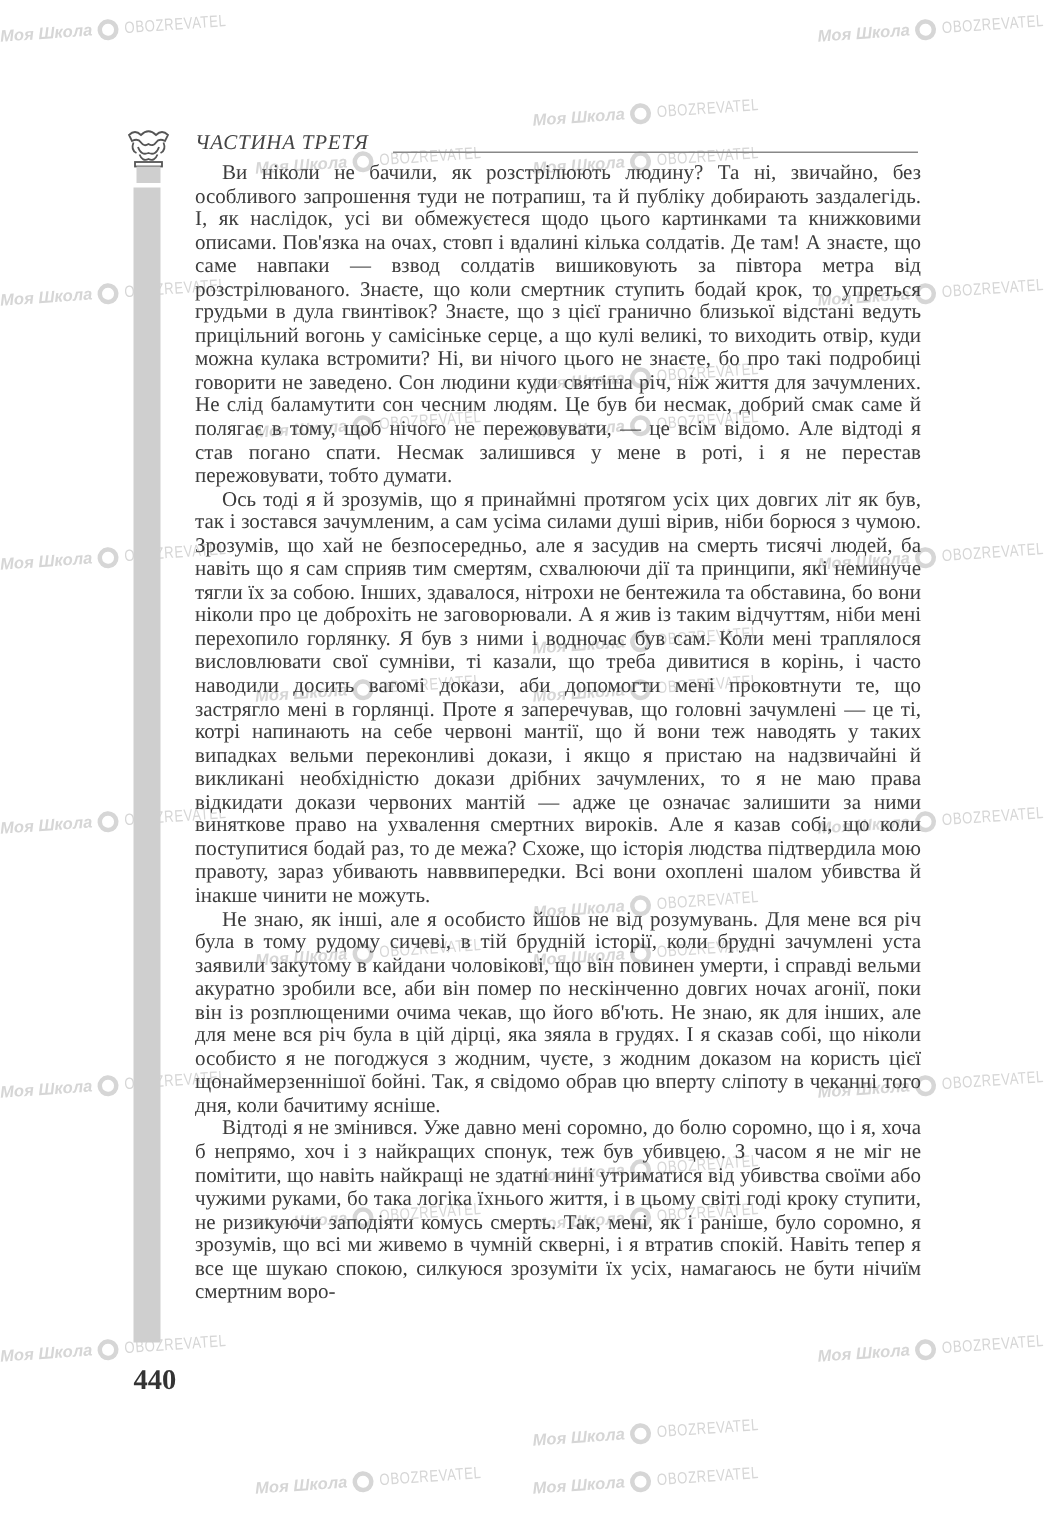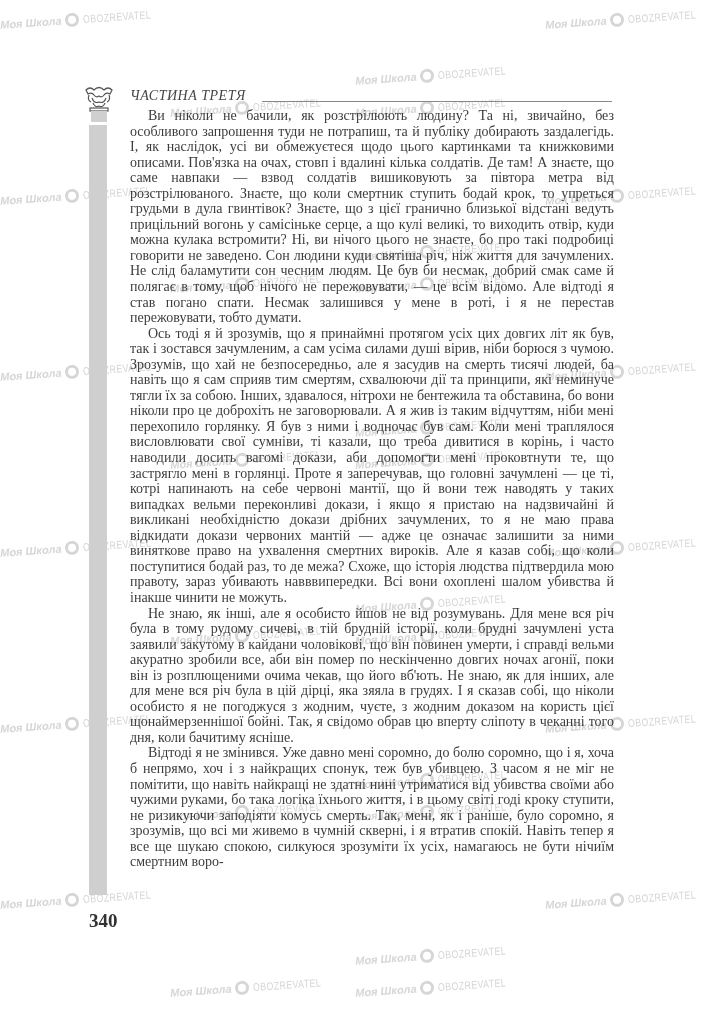--- a/index.html
+++ b/index.html
@@ -209,14 +209,14 @@
   <div class="chapter-title">ЧАСТИНА ТРЕТЯ</div>
   <div class="header-rule"></div>
 
   <div class="body-text">
     <p>Ви ніколи не бачили, як розстрілюють людину? Та ні, звичайно, без особливого запрошення туди не потрапиш, та й публіку добирають заздалегідь. І, як наслідок, усі ви обмежуєтеся щодо цього картинками та книжковими описами. Пов'язка на очах, стовп і вдалині кілька солдатів. Де там! А знаєте, що саме навпаки — взвод солдатів вишиковують за півтора метра від розстрілюваного. Знаєте, що коли смертник ступить бодай крок, то упреться грудьми в дула гвинтівок? Знаєте, що з цієї гранично близької відстані ведуть прицільний вогонь у самісіньке серце, а що кулі великі, то виходить отвір, куди можна кулака встромити? Ні, ви нічого цього не знаєте, бо про такі подробиці говорити не заведено. Сон людини куди святіша річ, ніж життя для зачумлених. Не слід баламутити сон чесним людям. Це був би несмак, добрий смак саме й полягає в тому, щоб нічого не пережовувати, — це всім відомо. Але відтоді я став погано спати. Несмак залишився у мене в роті, і я не перестав пережовувати, тобто думати.</p>
     <p>Ось тоді я й зрозумів, що я принаймні протягом усіх цих довгих літ як був, так і зостався зачумленим, а сам усіма силами душі вірив, ніби борюся з чумою. Зрозумів, що хай не безпосередньо, але я засудив на смерть тисячі людей, ба навіть що я сам сприяв тим смертям, схвалюючи дії та принципи, які неминуче тягли їх за собою. Інших, здавалося, нітрохи не бентежила та обставина, бо вони ніколи про це доброхіть не заговорювали. А я жив із таким відчуттям, ніби мені перехопило горлянку. Я був з ними і водночас був сам. Коли мені траплялося висловлювати свої сумніви, ті казали, що треба дивитися в корінь, і часто наводили досить вагомі докази, аби допомогти мені проковтнути те, що застрягло мені в горлянці. Проте я заперечував, що головні зачумлені — це ті, котрі напинають на себе червоні мантії, що й вони теж наводять у таких випадках вельми переконливі докази, і якщо я пристаю на надзвичайні й викликані необхідністю докази дрібних зачумлених, то я не маю права відкидати докази червоних мантій — адже це означає залишити за ними виняткове право на ухвалення смертних вироків. Але я казав собі, що коли поступитися бодай раз, то де межа? Схоже, що історія людства підтвердила мою правоту, зараз убивають навввипередки. Всі вони охоплені шалом убивства й інакше чинити не можуть.</p>
     <p>Не знаю, як інші, але я особисто йшов не від розумувань. Для мене вся річ була в тому рудому сичеві, в тій брудній історії, коли брудні зачумлені уста заявили закутому в кайдани чоловікові, що він повинен умерти, і справді вельми акуратно зробили все, аби він помер по нескінченно довгих ночах агонії, поки він із розплющеними очима чекав, що його вб'ють. Не знаю, як для інших, але для мене вся річ була в цій дірці, яка зяяла в грудях. І я сказав собі, що ніколи особисто я не погоджуся з жодним, чуєте, з жодним доказом на користь цієї щонаймерзеннішої бойні. Так, я свідомо обрав цю вперту сліпоту в чеканні того дня, коли бачитиму ясніше.</p>
     <p>Відтоді я не змінився. Уже давно мені соромно, до болю соромно, що і я, хоча б непрямо, хоч і з найкращих спонук, теж був убивцею. З часом я не міг не помітити, що навіть найкращі не здатні нині утриматися від убивства своїми або чужими руками, бо така логіка їхнього життя, і в цьому світі годі кроку ступити, не ризикуючи заподіяти комусь смерть. Так, мені, як і раніше, було соромно, я зрозумів, що всі ми живемо в чумній скверні, і я втратив спокій. Навіть тепер я все ще шукаю спокою, силкуюся зрозуміти їх усіх, намагаюсь не бути нічиїм смертним воро-</p>
   </div>
 
-  <div class="page-number">340</div>
+  <div class="page-number">440</div>
 </div>
 
 </body></html>

